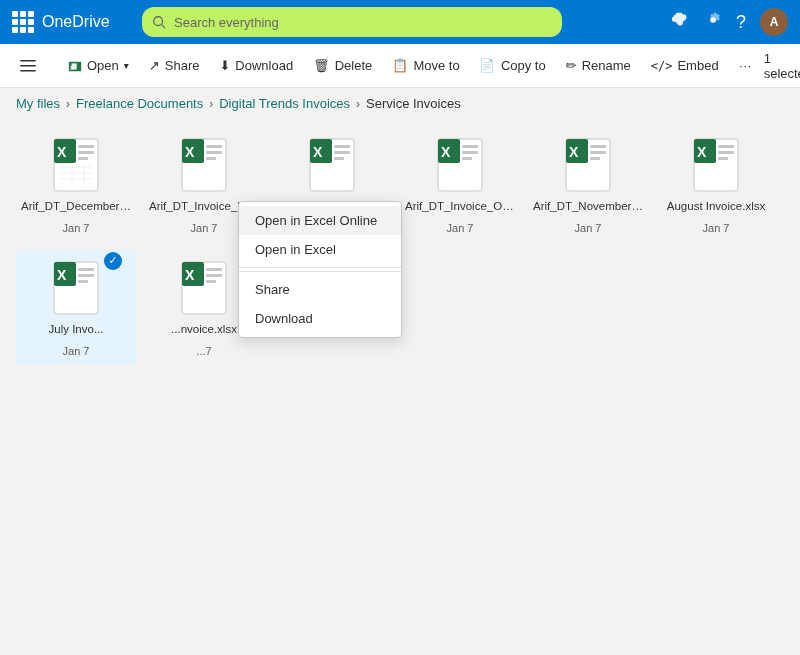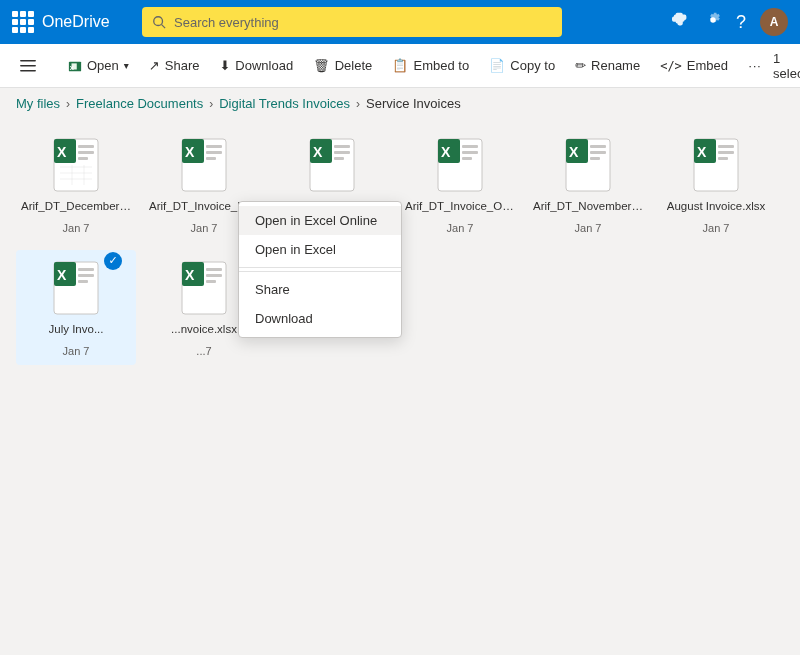--- a/index.html
+++ b/index.html
@@ -26,22 +26,22 @@
     .waffle-icon {
       display: grid;
       grid-template-columns: repeat(3,6px);
       grid-template-rows: repeat(3,6px);
       gap: 2px;
     }
     .waffle-dot { background: white; border-radius: 1px; }
     .search-bar {
       flex: 1;
       max-width: 420px;
-      background: #fde047;
-      border-radius: 4px;
+      background: #bef264;
+      border-radius: 12px;
       height: 30px;
       display: flex;
       align-items: center;
       padding: 0 10px;
       gap: 8px;
       font-size: 13px;
       color: #666;
     }
     .topbar-right {
       display: flex;
@@ -259,21 +259,21 @@
   <button class="toolbar-btn">
     <span style="font-size:13px;">⬇</span>
     <span>Download</span>
   </button>
   <button class="toolbar-btn">
     <span style="font-size:13px;">🗑</span>
     <span>Delete</span>
   </button>
   <button class="toolbar-btn">
     <span style="font-size:13px;">📋</span>
-    <span>Embed to</span>
+    <span>Move to</span>
   </button>
   <button class="toolbar-btn">
     <span style="font-size:13px;">📄</span>
     <span>Copy to</span>
   </button>
   <button class="toolbar-btn">
     <span style="font-size:13px;">✏</span>
     <span>Rename</span>
   </button>
   <button class="toolbar-btn">

